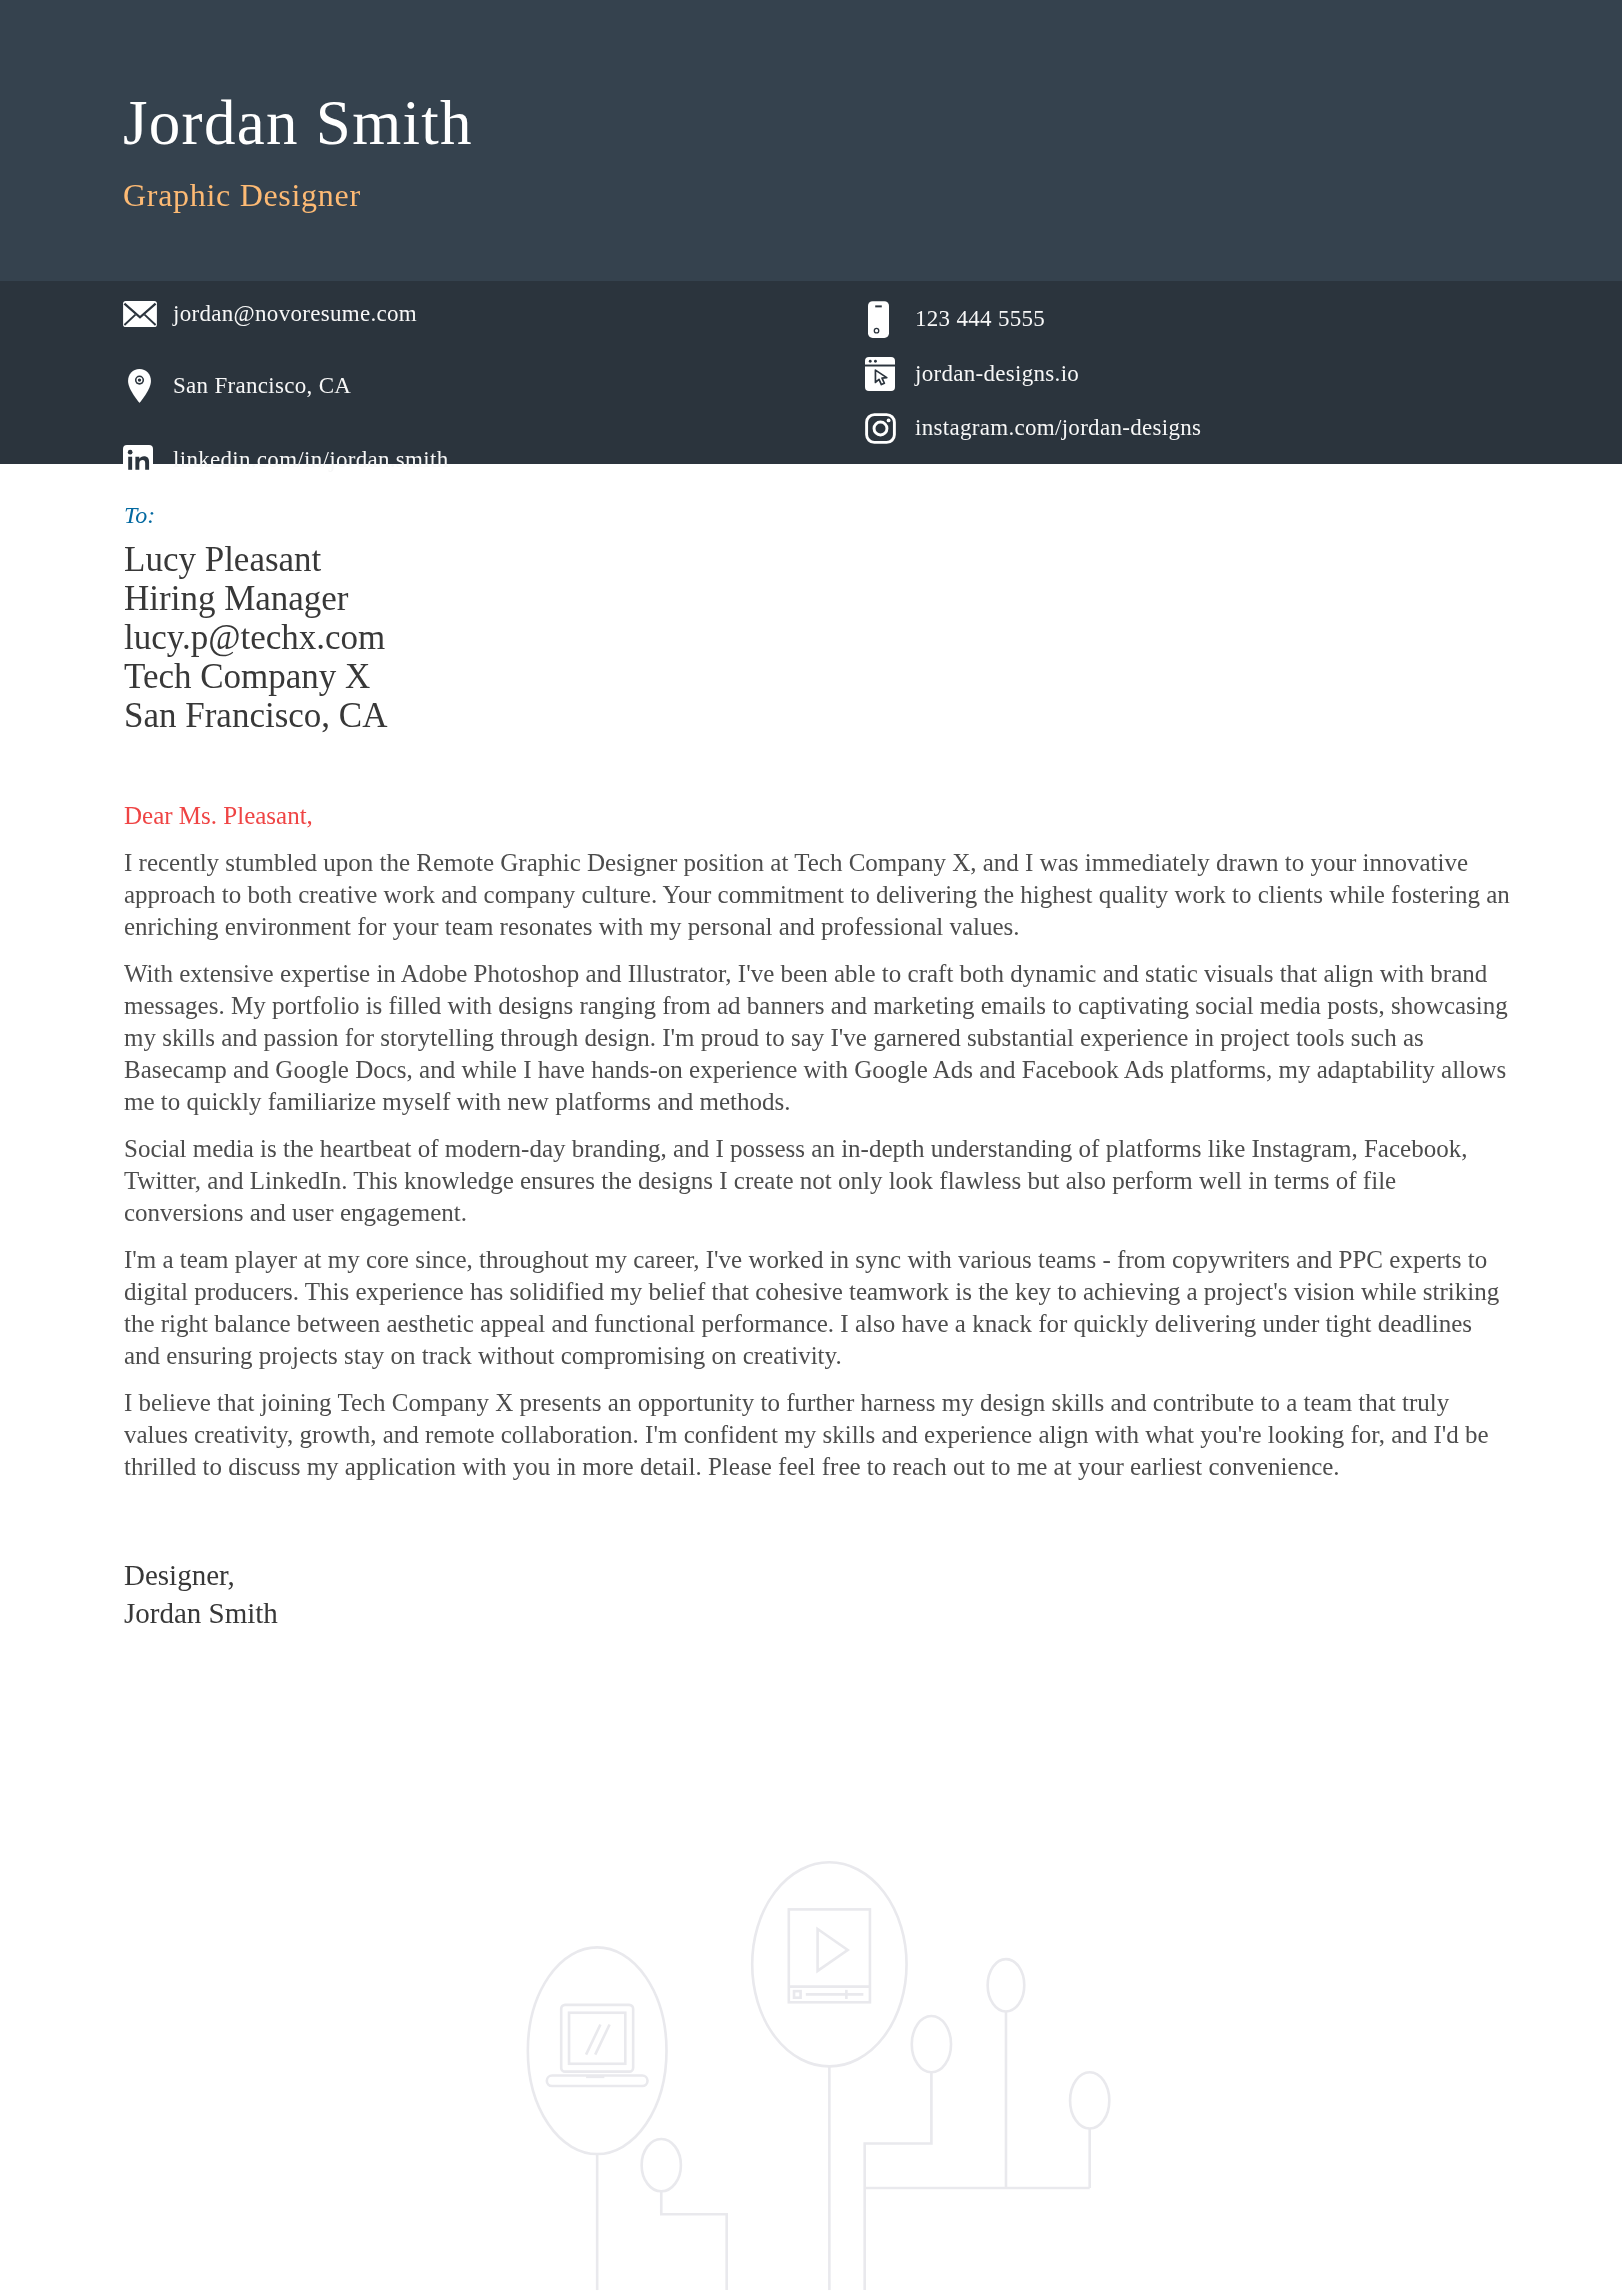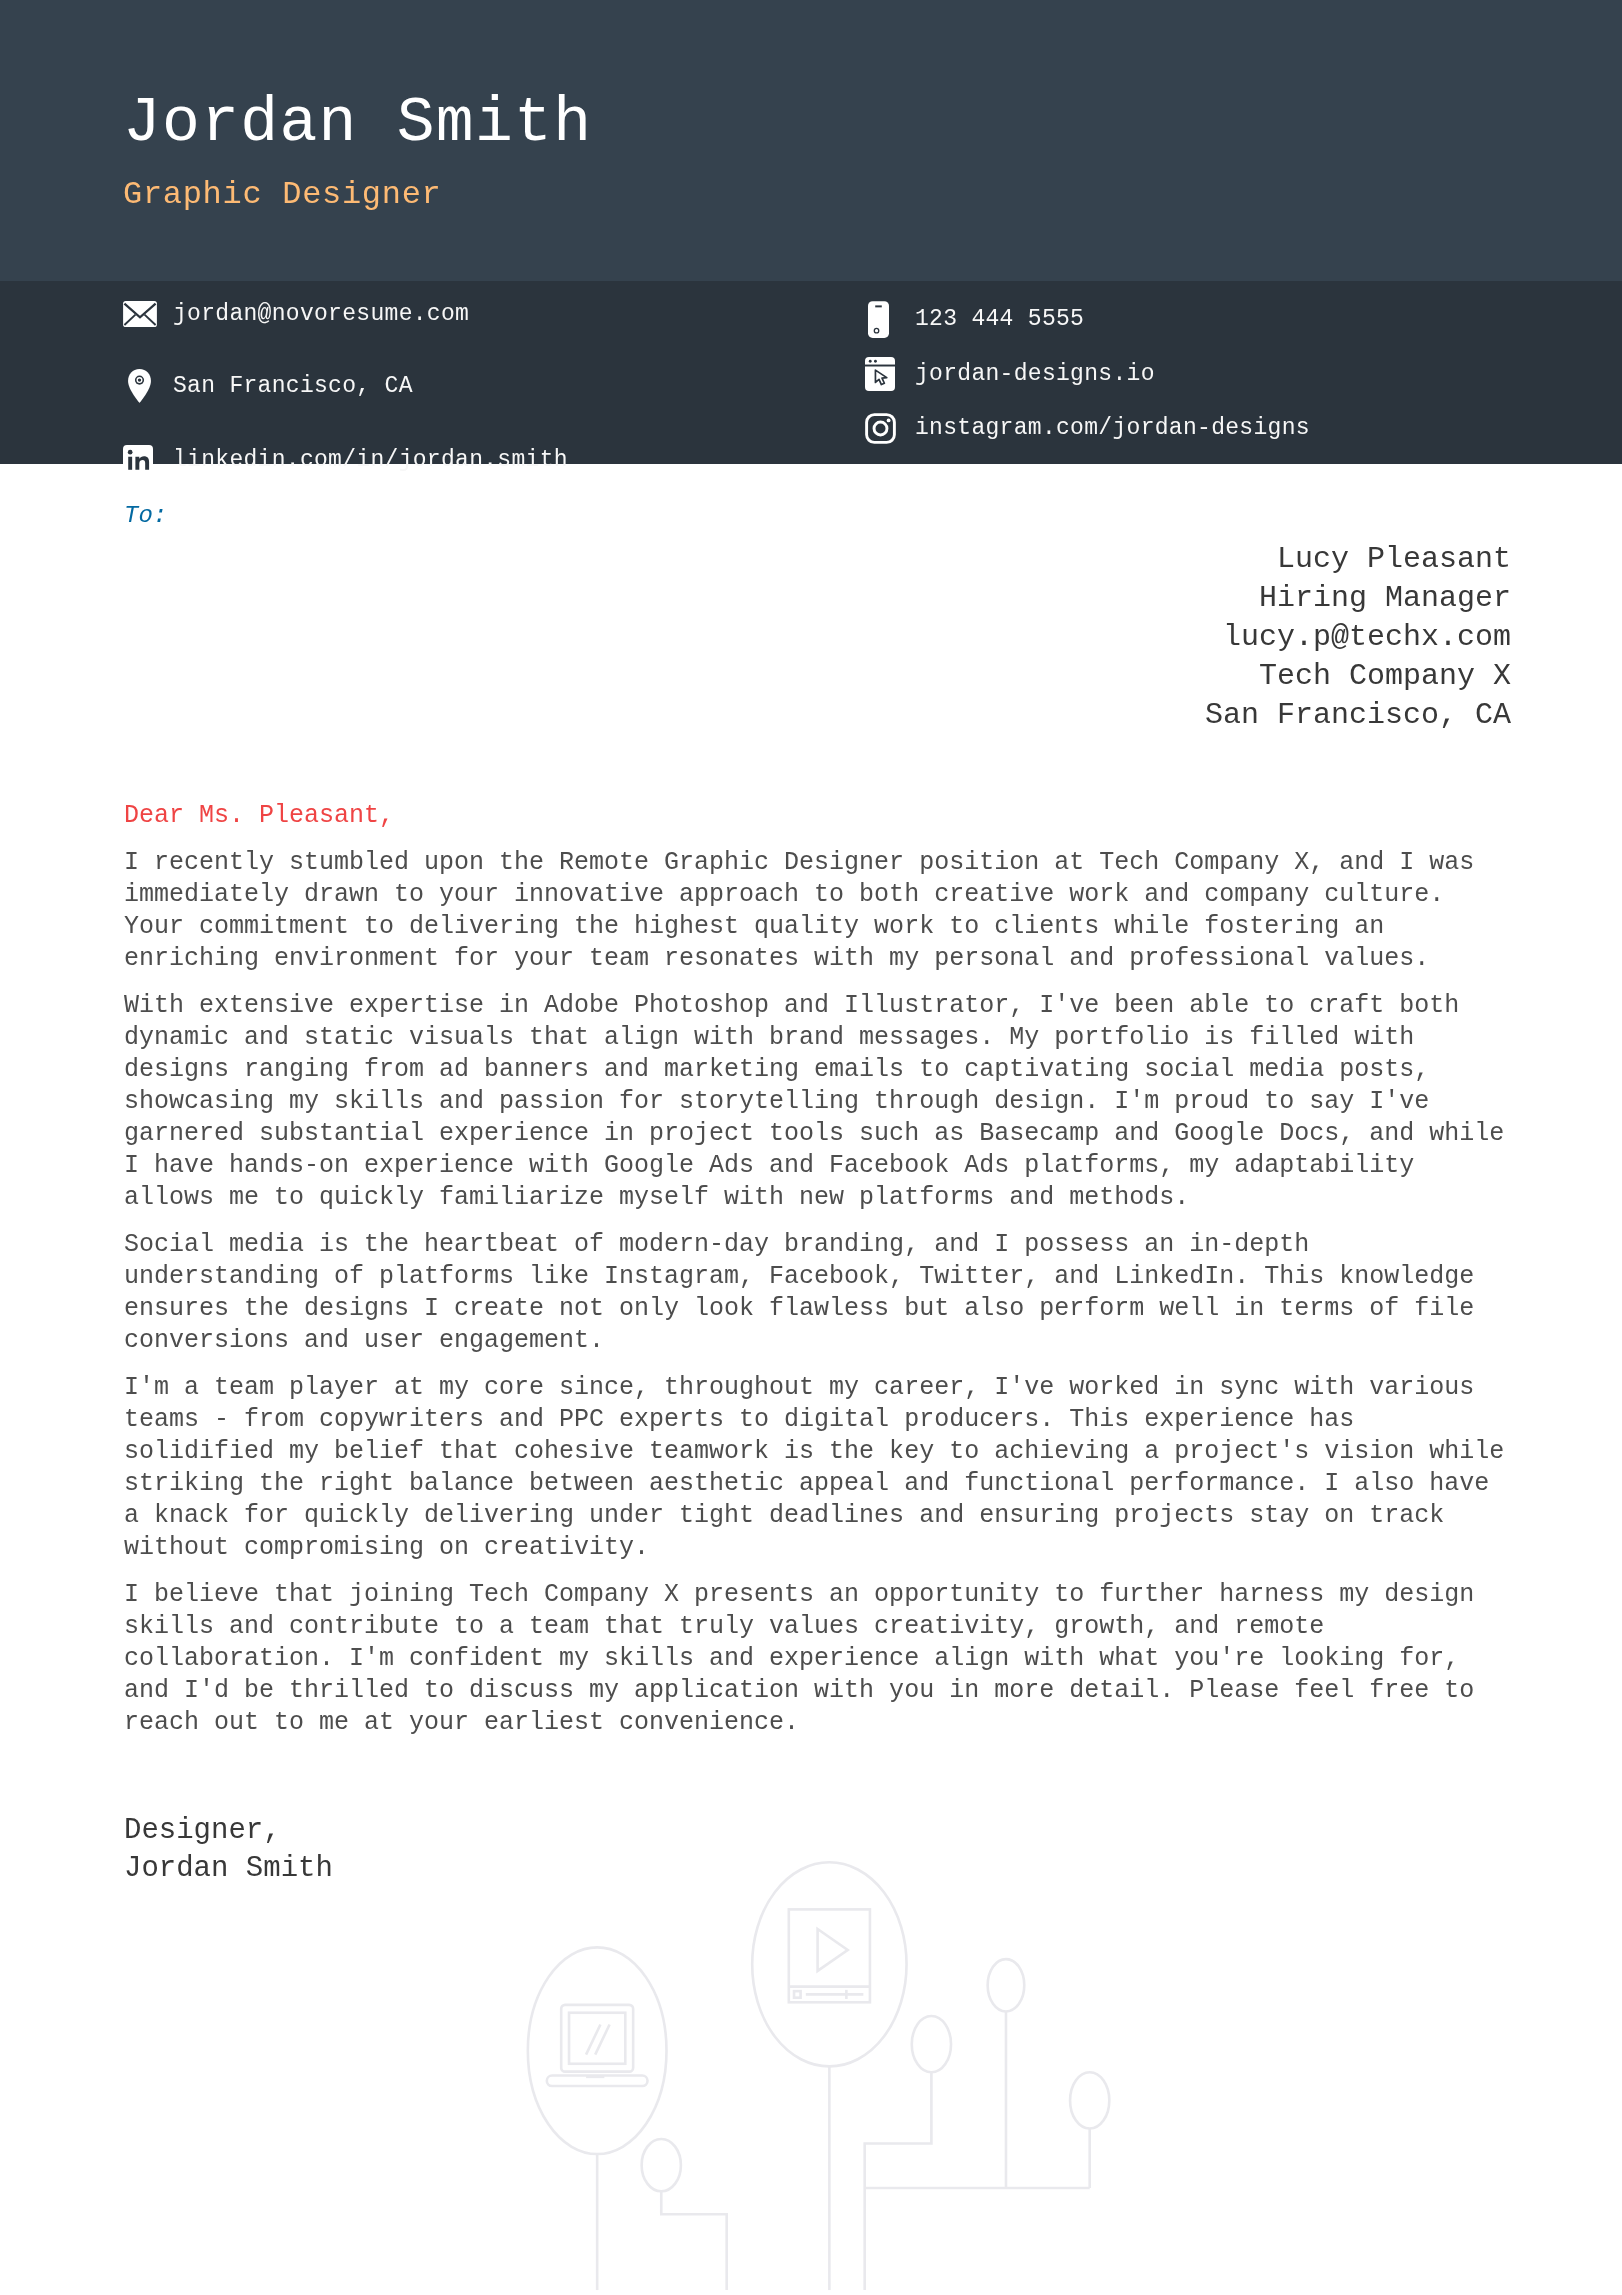--- a/index.html
+++ b/index.html
@@ -1,17 +1,17 @@
 <!DOCTYPE html>
 <html style="font-size:10.5px"><head>
 <meta charset="utf-8">
 <style>
   html,body{margin:0;padding:0;background:#ffffff;}
   .page{position:relative;width:1622px;height:2295px;background:#ffffff;overflow:hidden;
-        font-family:Liberation Mono, monospace;}
+        font-family:Liberation Serif, serif;}
 
   
   .header{position:absolute;top:0;left:0;right:0;height:281px;background:#35424e;
           box-sizing:border-box;padding:92px 0 0 123px;}
   .name{font-size:63px;line-height:1;color:#ffffff;font-weight:400;letter-spacing:1.3px;}
   .role{margin-top:24px;font-size:32px;line-height:1;color:#fdba74;letter-spacing:0.7px;}
 
   
   .contact-bar{position:absolute;top:281px;left:0;right:0;height:183px;background:#2b343d;
                box-sizing:border-box;display:flex;padding:19.6px 0 0 123px;}
@@ -19,21 +19,21 @@
   .contact-col.left{width:742px;gap:42px;}
   .c-row{display:flex;align-items:center;height:37px;}
   .c-icon{width:37px;min-width:37px;display:flex;align-items:center;}
   .c-text{margin-left:13px;font-size:23px;color:#f7f7f7;letter-spacing:0.3px;}
 
   
   .letter{position:absolute;top:464px;left:0;right:0;box-sizing:border-box;
           padding:38px 111px 0 124px;}
   .to-label{font-style:italic;font-size:24px;color:#0369a1;}
   .recipient{margin-top:10.5px;}
-  .r-line{font-size:30px;line-height:39px;color:#383838;text-align:right;}
+  .r-line{font-size:35px;line-height:39px;color:#383838;}
   .greeting{margin-top:65px;font-size:25px;line-height:32px;color:#ef4444;}
   .para{margin-top:15px;font-size:25px;line-height:32px;color:#4d4d4d;max-width:1390px;}
   .signoff{margin-top:73px;}
   .s-line{font-size:29px;line-height:38px;color:#383838;}
 
   
   .footer-art{position:absolute;left:489px;bottom:1.3px;width:788px;height:433px;}
 </style>
 </head>
 <body>

